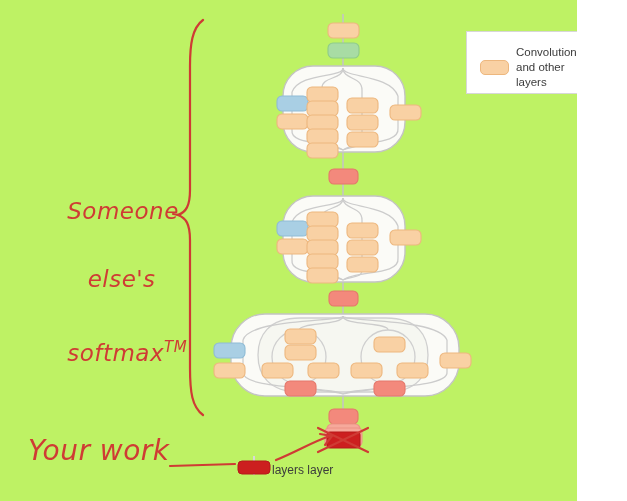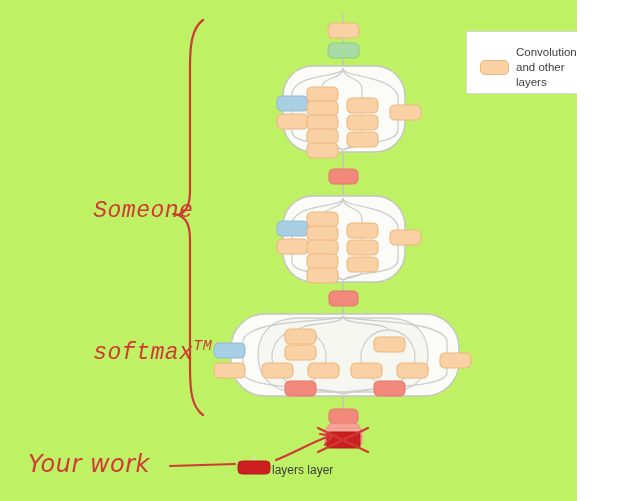--- a/index.html
+++ b/index.html
@@ -80,30 +80,29 @@
     white-space: pre;
   }
   #someone-text {
     left: 36px;
     top: 160px;
     font-size: 23px;
     line-height: 34px;
     text-align: center;
     width: 140px;
     letter-spacing: 0.5px;
-    font-family: Liberation Mono, monospace;
   }
   #someone-text .sup {
     font-size: 15px;
     vertical-align: super;
   }
   #yourwork-text {
     left: 28px;
-    top: 450px;
-    font-size: 24px;
+    top: 434px;
+    font-size: 28px;
     letter-spacing: 0.5px;
   }
 </style>
 </head>
 <body>
 
 <div id="stage">
 
   <svg id="net-svg" viewBox="0 0 627 501">
     <defs>
@@ -300,19 +299,19 @@
 layers</div>
 
   <svg style="position:absolute;left:236px;top:455px;width:36px;height:22px;">
     <line x1="18" y1="1" x2="18" y2="20" stroke="#d8d8d8" stroke-width="2"></line>
     <rect x="2" y="6" width="32" height="13" rx="4" fill="#cc1f1f" stroke="#b51a1a" stroke-width="1"></rect>
   </svg>
   <div class="softmax-label">layers layer</div>
 
   <div class="hand-text" id="someone-text">
     <span>Someone</span><br>
-    <br>
+    <span>else's</span><br>
     <span>softmax</span><span class="sup">TM</span>
   </div>
 
   <div class="hand-text" id="yourwork-text">Your work</div>
 
 </div>
 
 </body></html>

